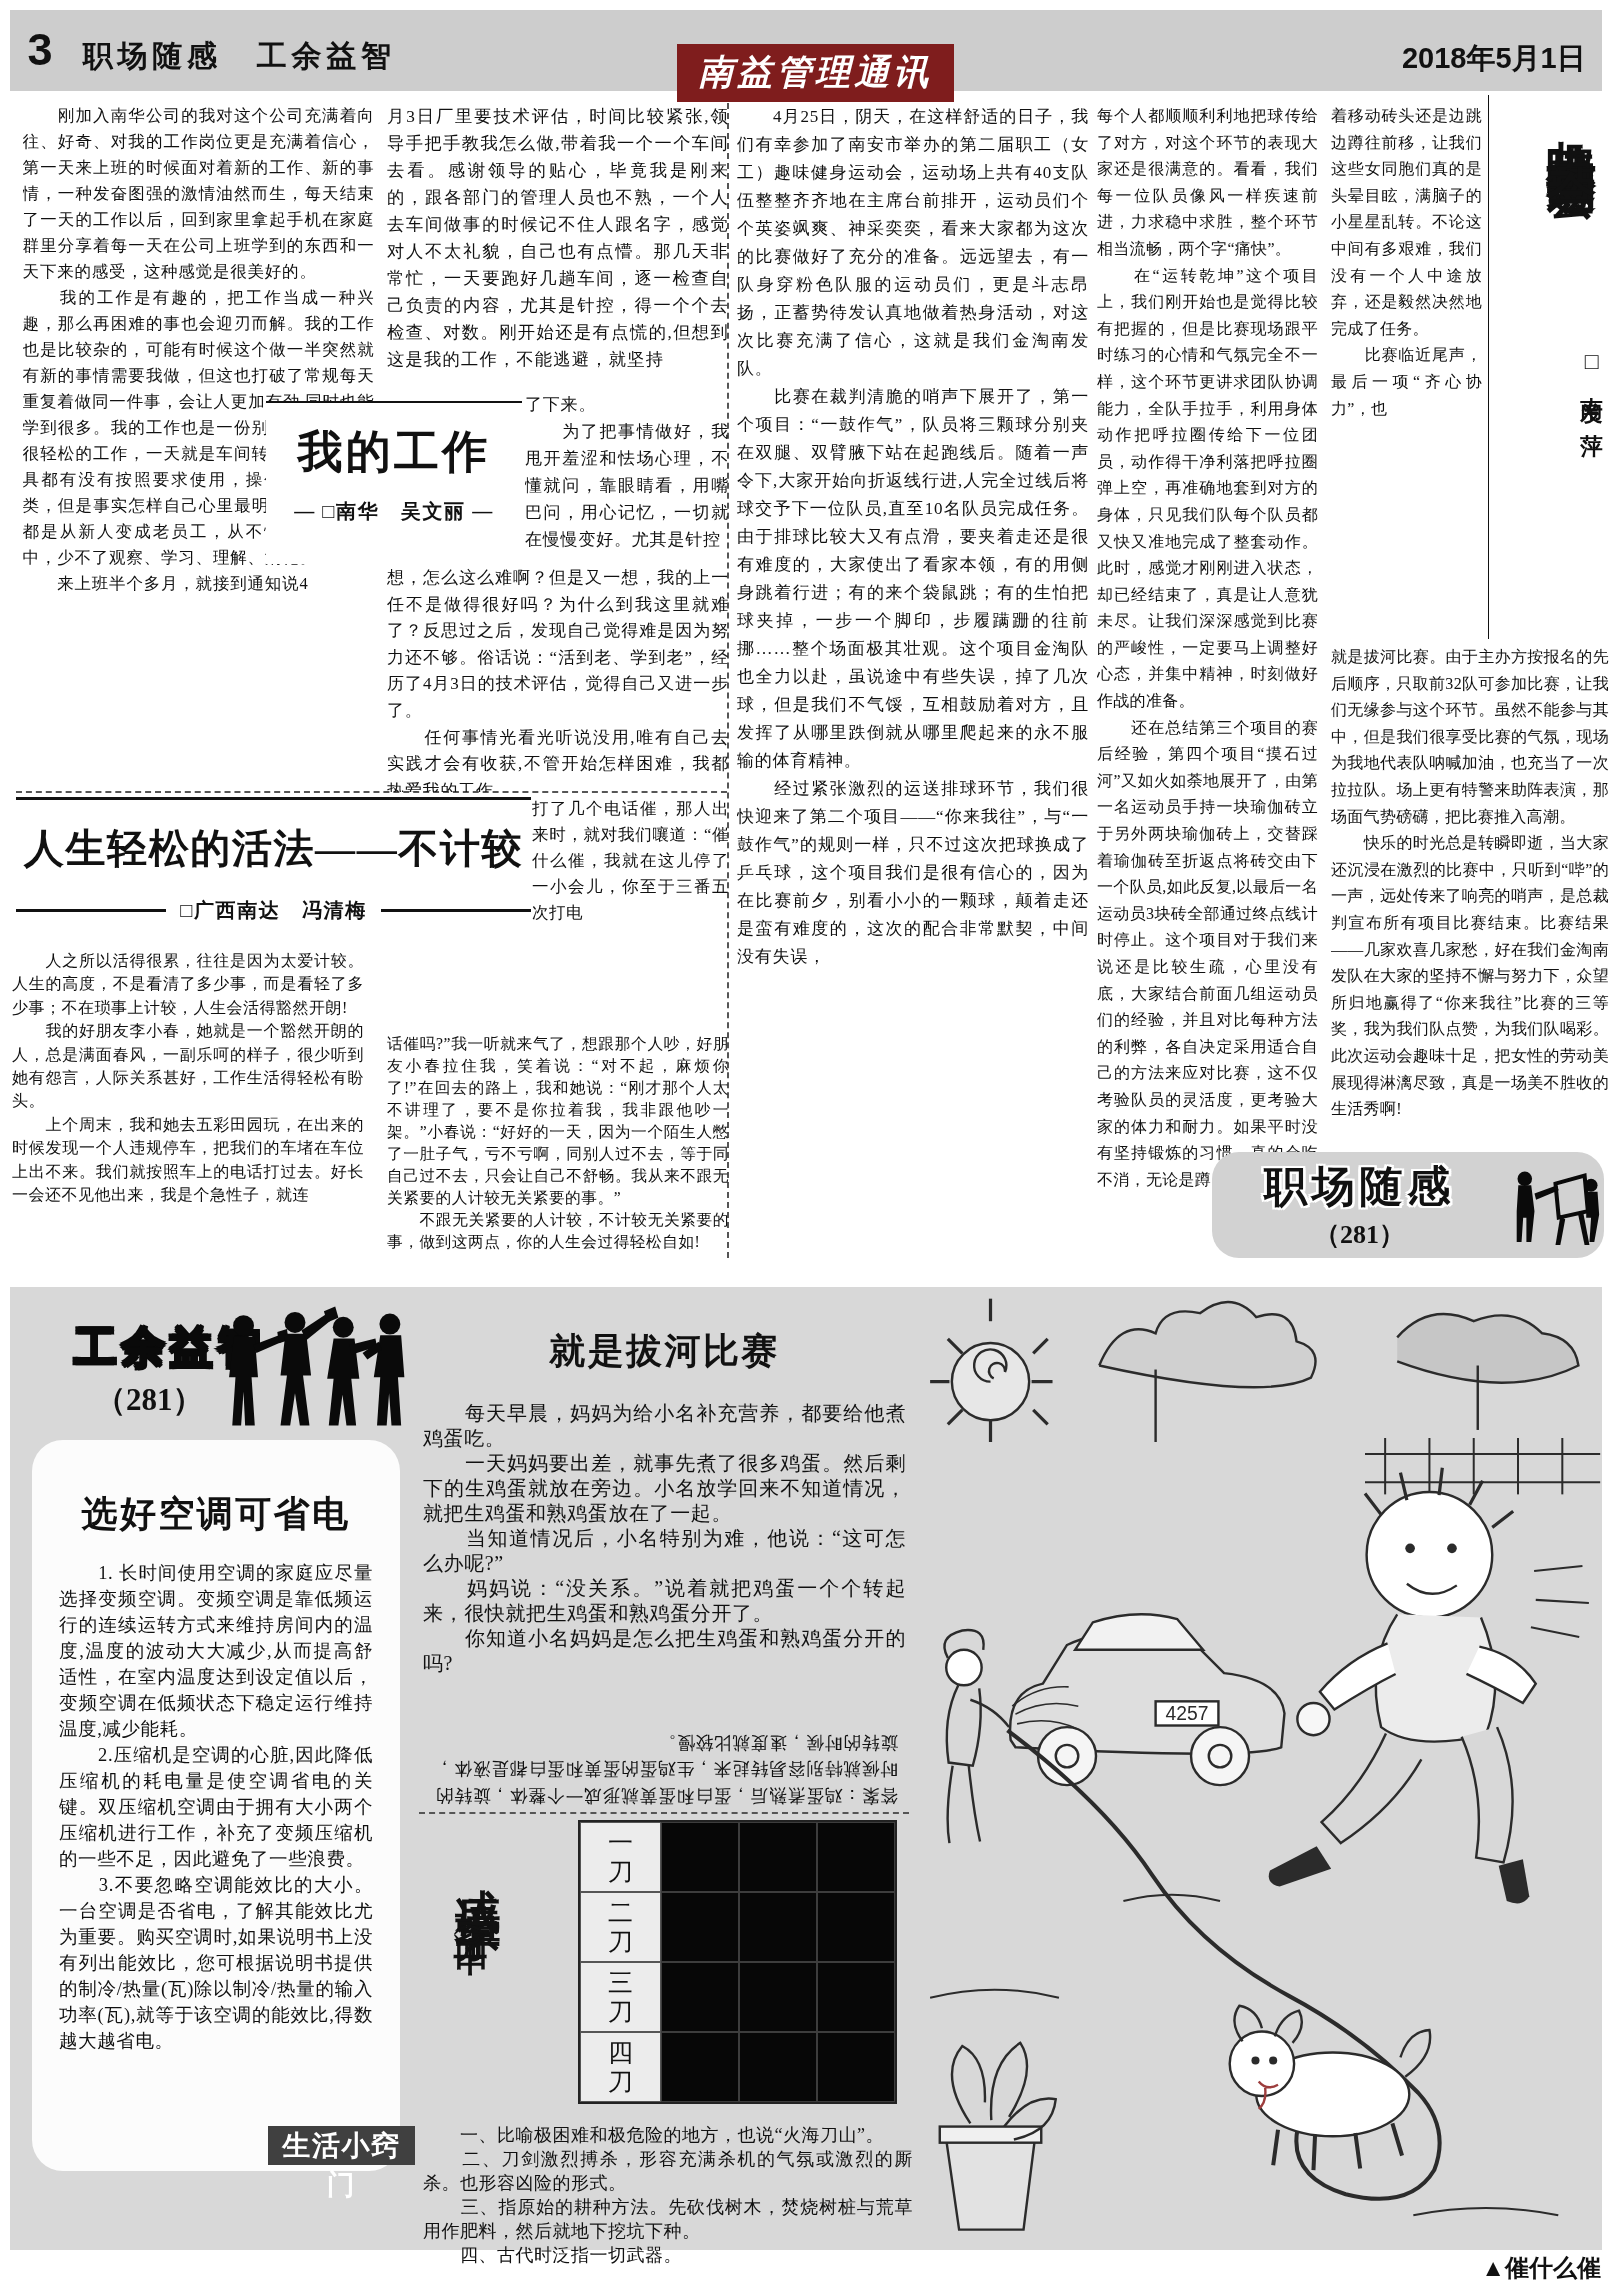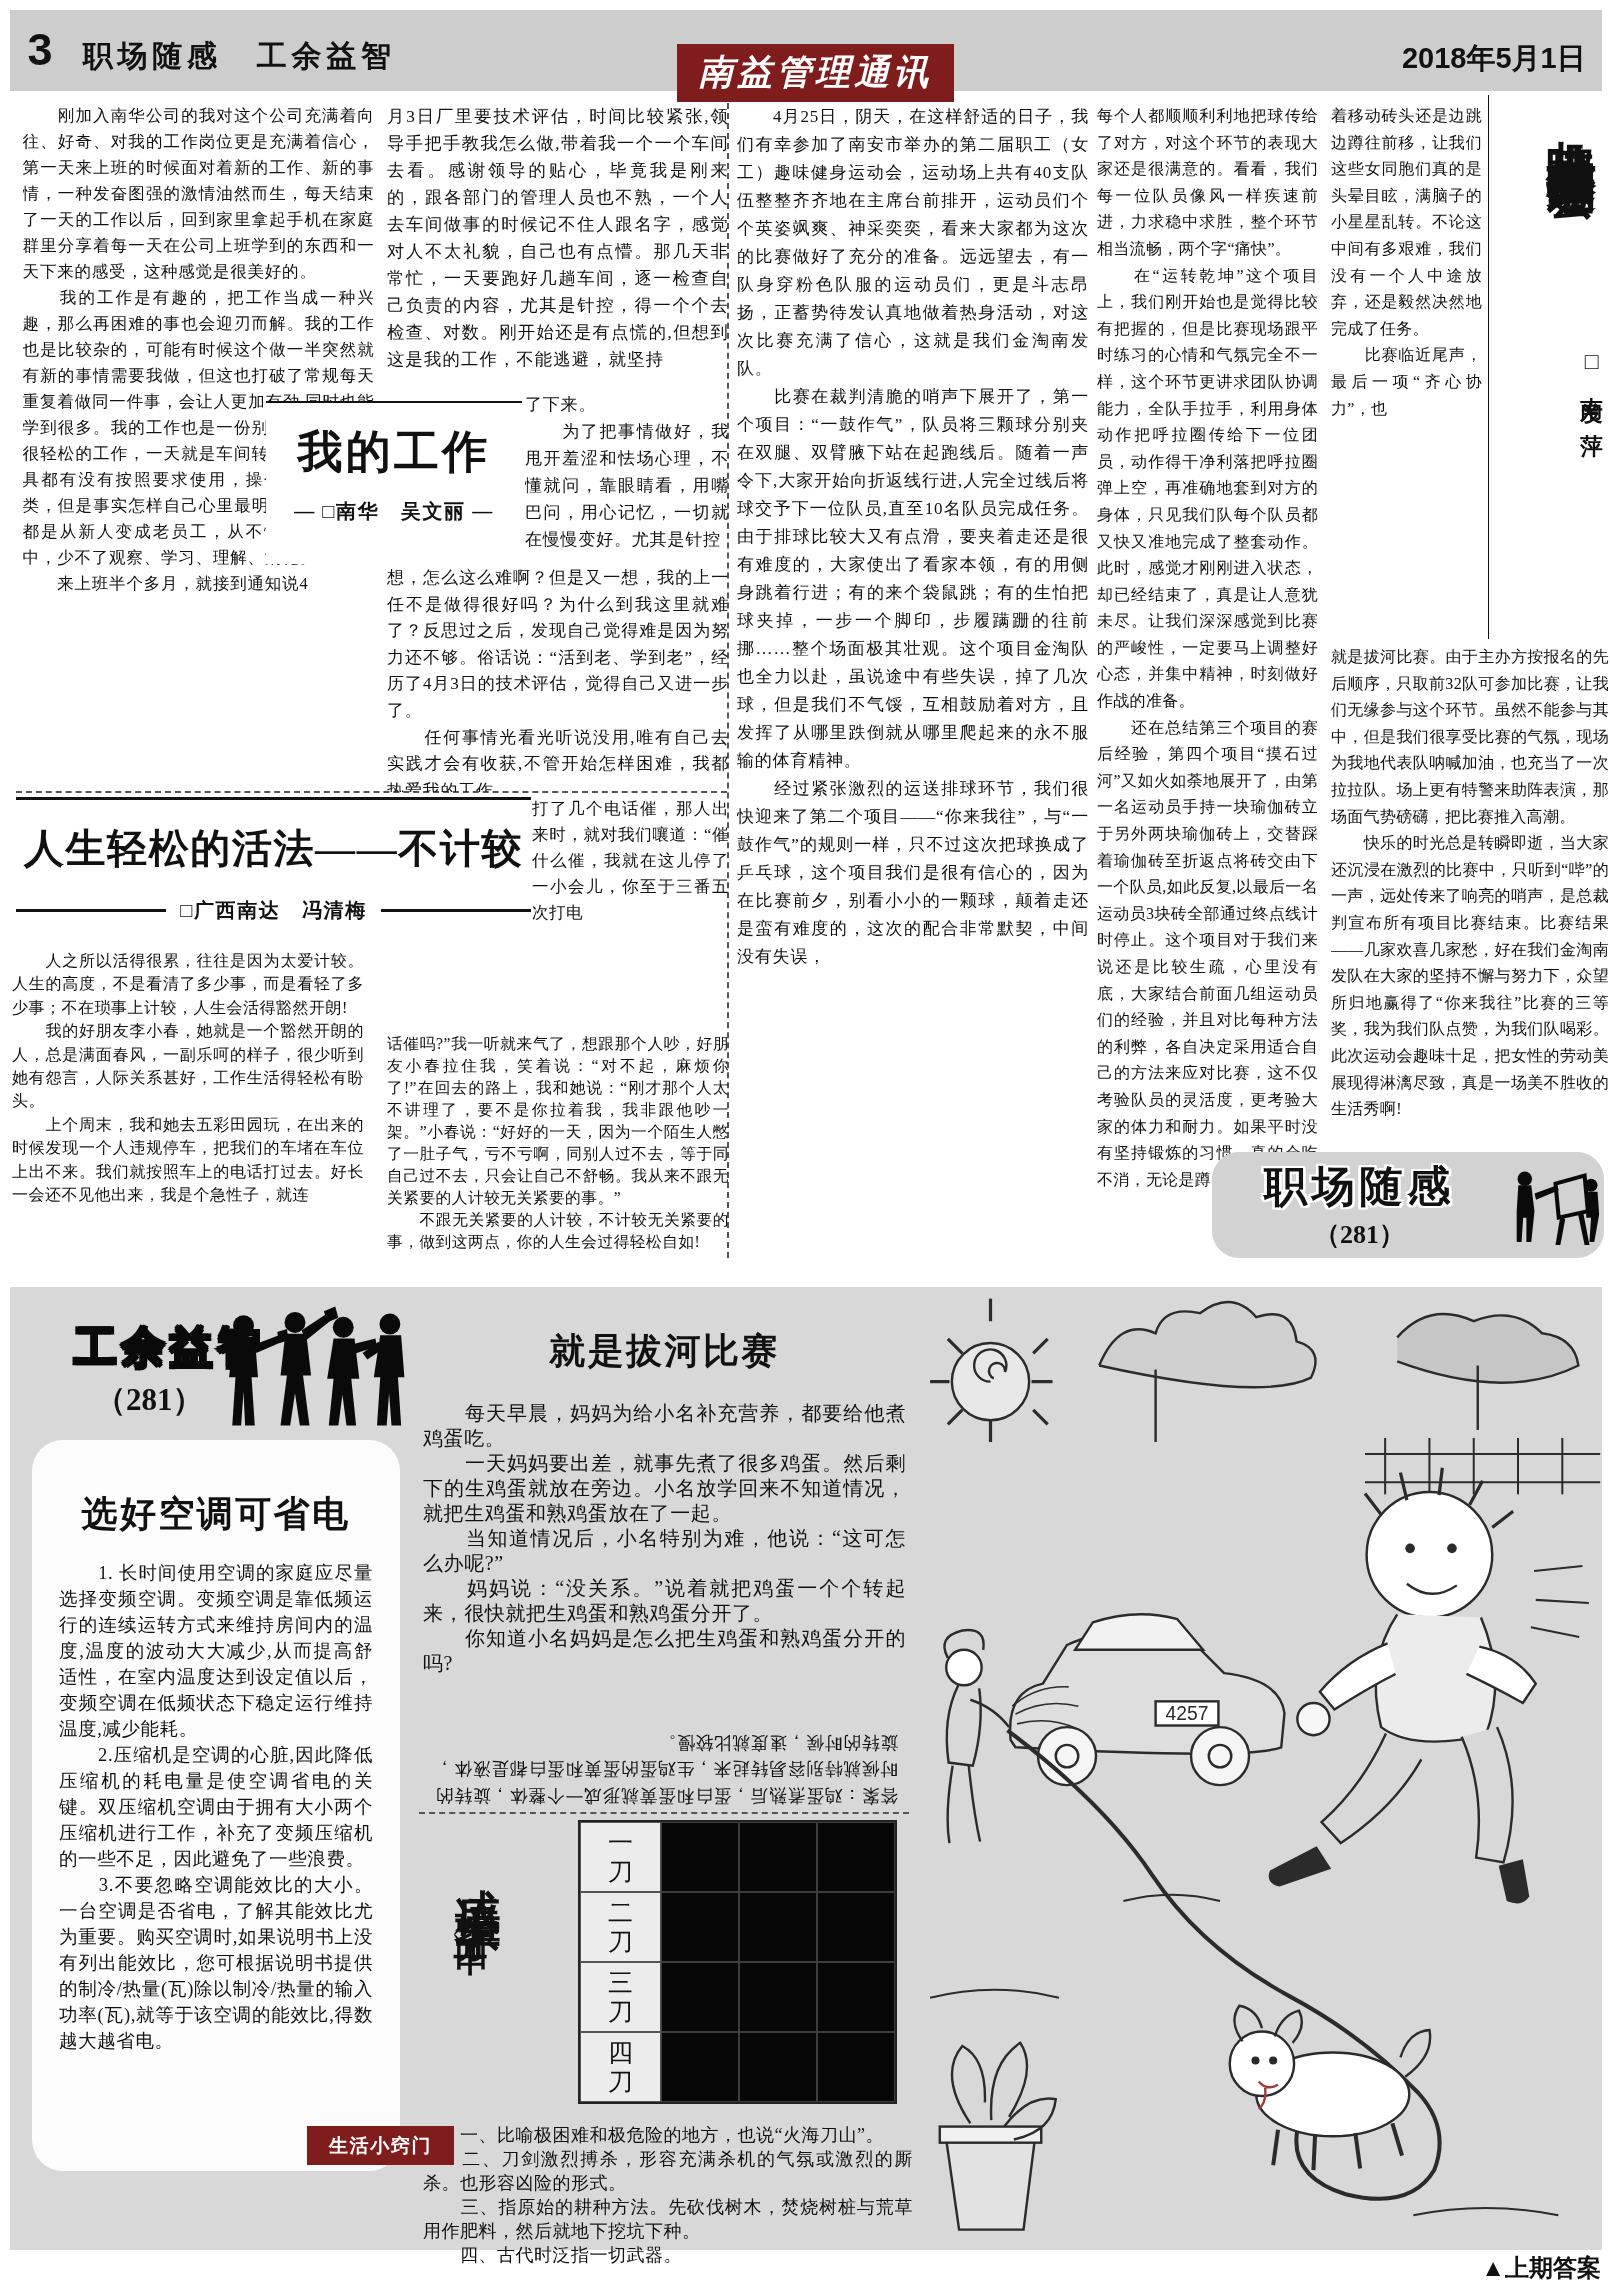--- a/index.html
+++ b/index.html
@@ -43,22 +43,22 @@
             text-shadow:-2.4px -2.4px 0 #fff,2.4px -2.4px 0 #fff,-2.4px 2.4px 0 #fff,2.4px 2.4px 0 #fff,0 -2.4px 0 #fff,0 2.4px 0 #fff,-2.4px 0 0 #fff,2.4px 0 0 #fff;}
   .wbox .wn{font-size:26px;font-weight:bold;margin-top:1.6px;}
   
   .bottom-bg{position:absolute;left:9.7px;top:1287px;width:1592px;height:963px;background:#d8d8d8;}
   .leisure-t{position:absolute;left:74px;top:1319px;font-size:43px;font-weight:bold;letter-spacing:4.8px;color:#fff;
              -webkit-text-stroke:2.4px #0a0a0a;text-shadow:-1.6px -1.6px 0 #0a0a0a,1.6px -1.6px 0 #0a0a0a,-1.6px 1.6px 0 #0a0a0a,1.6px 1.6px 0 #0a0a0a;}
   .leisure-n{position:absolute;left:95px;top:1379px;font-size:31px;font-weight:bold;}
   .card{position:absolute;left:32px;top:1440px;width:368px;height:731px;background:#fcfcfc;border-radius:31px;}
   .card h2{margin:50px 0 12px 0;text-align:center;font-size:36px;letter-spacing:2.4px;}
   .card .body{margin:21px 27px 0 27px;font-size:18.5px;line-height:26px;letter-spacing:0.6px;text-align:justify;white-space:pre-wrap;overflow:hidden;height:532px;}
-  .tag{position:absolute;left:268px;top:2126px;width:147px;height:39px;background:#7f1d1d;color:#fff;
-       font-size:19px;font-weight:bold;text-align:center;line-height:39px;letter-spacing:1.6px;margin-left:39px;}
+  .tag{position:absolute;left:268px;top:2126px;width:147px;height:39px;background:#404040;color:#fff;
+       font-size:28px;font-weight:bold;text-align:center;line-height:39px;letter-spacing:1.6px;}
   .egg-t{position:absolute;left:423px;top:1327px;width:483px;text-align:center;font-size:36px;font-weight:bold;letter-spacing:2.4px;}
   .egg-b{position:absolute;left:423px;top:1401px;width:483px;height:300px;font-size:20px;line-height:25px;letter-spacing:0.6px;}
   .egg-a{position:absolute;left:435px;top:1703px;width:463px;height:106px;transform:rotate(180deg);
          font-size:17.7px;line-height:26.6px;letter-spacing:0.8px;}
   .xw-title{position:absolute;left:441px;top:1853px;height:338px;writing-mode:vertical-lr;display:flex;}
   .xw-title .m{font-size:45px;font-weight:bold;line-height:74px;letter-spacing:8px;}
   .xw-title .s{font-size:34px;font-weight:bold;line-height:58px;margin-top:29px;}
   .xw{position:absolute;left:578px;top:1820px;border:2.4px solid #222;background:#070707;}
   .xw-row{display:flex;}
   .xw-label{width:81px;height:70px;background:#ececec;border:0.8px solid #555;box-sizing:border-box;
@@ -314,16 +314,16 @@
       <path d="M452 1044 l-6 44 M498 1050 l-2 44 M548 1048 l6 44 M594 1036 l12 40" stroke-width="5"></path>
 
       <path d="M40 1056 L150 1056 L136 1168 L56 1168 Z" fill="#e2e2e2"></path>
       <rect x="32" y="1040" width="126" height="20" fill="#f0f0f0"></rect>
       <path d="M70 1036 q-40 -60 -10 -96 q30 16 28 70 M96 1032 q-4 -70 36 -96 q22 34 -14 92 M112 1040 q30 -40 64 -34 q-4 40 -52 50"></path>
 
       <path d="M20 880 q80 -20 160 0 M620 1150 q90 -18 180 0 M260 760 q60 -16 120 0" stroke-width="2.5"></path>
     </g>
   </svg>
 
-  <div class="caption">▲上期答案</div>
+  <div class="caption">▲催什么催</div>
 
 </div>
 
 
 </body></html>

